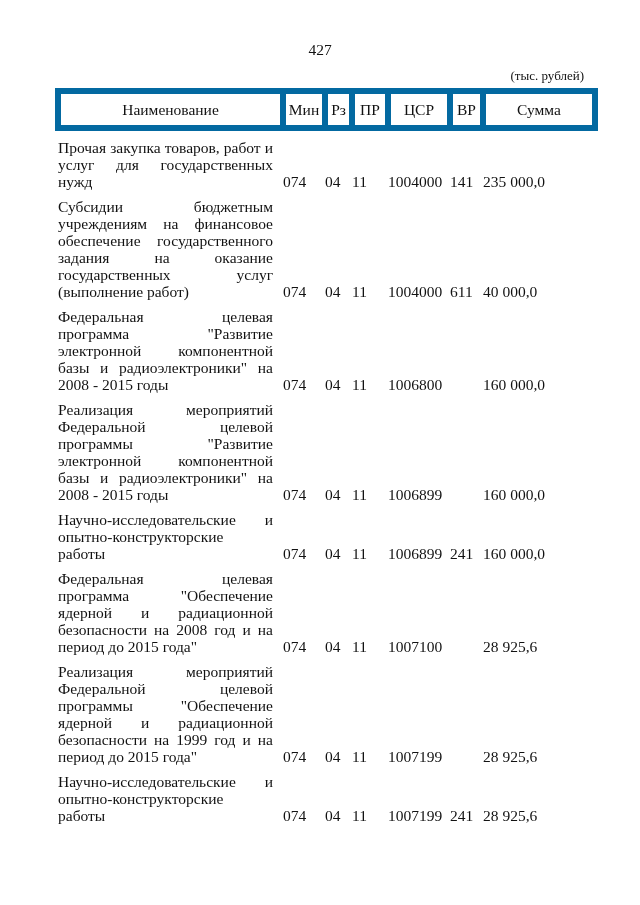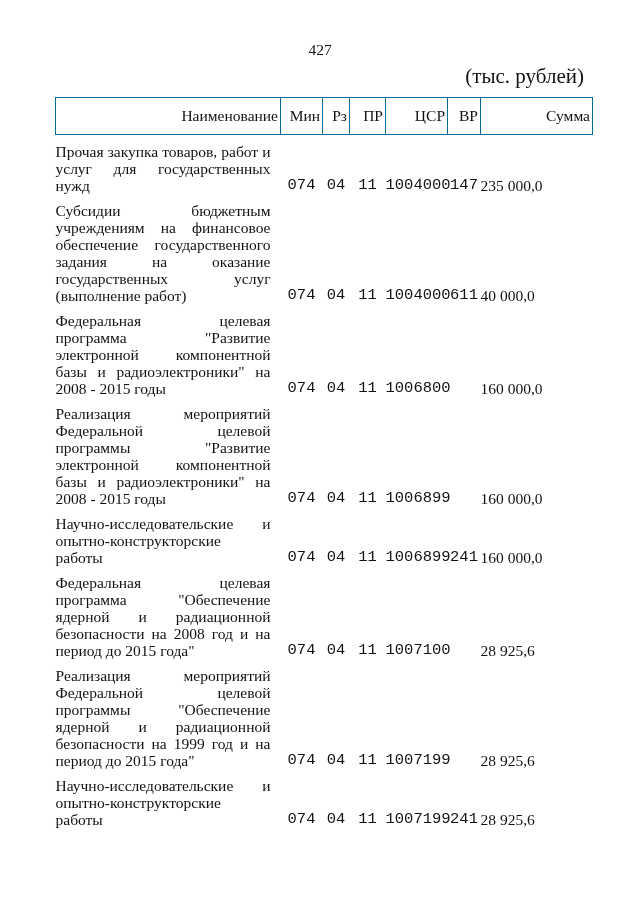--- a/index.html
+++ b/index.html
@@ -21,63 +21,61 @@
     background: #ffffff;
   }
   .page-number {
     padding-top: 41px;
     text-align: center;
     font-size: 15.5px;
     line-height: 18px;
   }
   .units-note {
     width: 537px;
-    margin: 9px 0 13px 55px;
+    margin: 9px 0 4px 55px;
     padding-right: 8px;
     box-sizing: border-box;
     text-align: right;
-    font-size: 21px;
+    font-size: 13px;
     line-height: 16px;
   }
   table.budget-table {
     border-collapse: collapse;
     table-layout: fixed;
     width: 537px;
     margin: 1px 0 0 55px;
   }
   table.budget-table th,
   table.budget-table td {
     box-sizing: border-box;
     font-size: 15.5px;
   }
   table.budget-table thead th {
-    border: 1px solid #0369a1;
+    border: 6px solid #0369a1;
     font-weight: normal;
     height: 37px;
-    text-align: right;
+    text-align: center;
     vertical-align: middle;
     padding: 0 2px;
     background: #ffffff;
   }
   table.budget-table tbody td {
     border: none;
     vertical-align: bottom;
     padding: 8px 0 0 0;
     line-height: 17px;
     margin-left: 46px;
   }
   td.cell-name {
     text-align: justify;
     text-justify: inter-word;
     padding-right: 10px !important;
   }
   td.cell-num {
-    text-align: center;
     white-space: nowrap;
-    font-family: Liberation Mono, monospace;
   }
   td.cell-sum {
     text-align: left;
     padding-right: 7px !important;
     white-space: nowrap;
   }
 </style>
 </head>
 <body>
 
@@ -108,21 +106,21 @@
         <th>Сумма</th>
       </tr>
     </thead>
     <tbody>
       <tr>
         <td class="cell-name">Прочая закупка товаров, работ и услуг для государственных нужд</td>
         <td class="cell-num">074</td>
         <td class="cell-num">04</td>
         <td class="cell-num">11</td>
         <td class="cell-num">1004000</td>
-        <td class="cell-num">147</td>
+        <td class="cell-num">141</td>
         <td class="cell-sum">235 000,0</td>
       </tr>
       <tr>
         <td class="cell-name">Субсидии бюджетным учреждениям на финансовое обеспечение государственного задания на оказание государственных услуг (выполнение работ)</td>
         <td class="cell-num">074</td>
         <td class="cell-num">04</td>
         <td class="cell-num">11</td>
         <td class="cell-num">1004000</td>
         <td class="cell-num">611</td>
         <td class="cell-sum">40 000,0</td>

